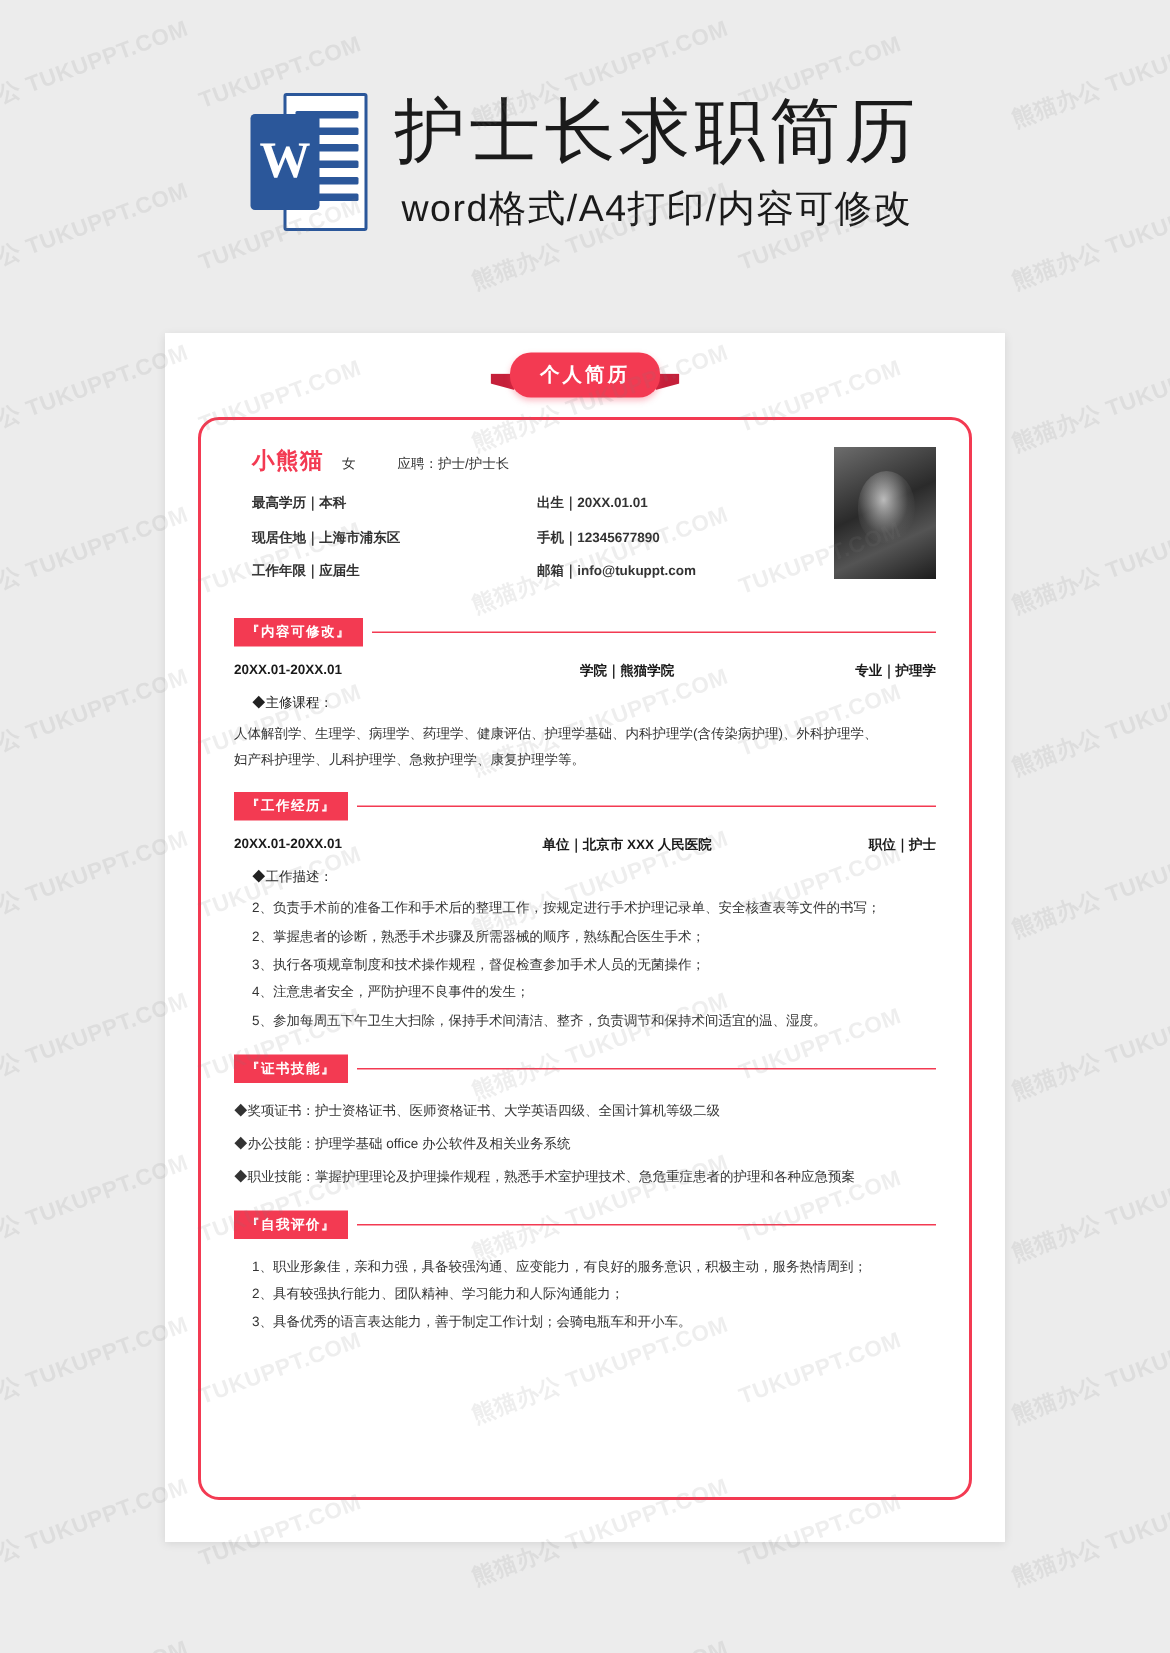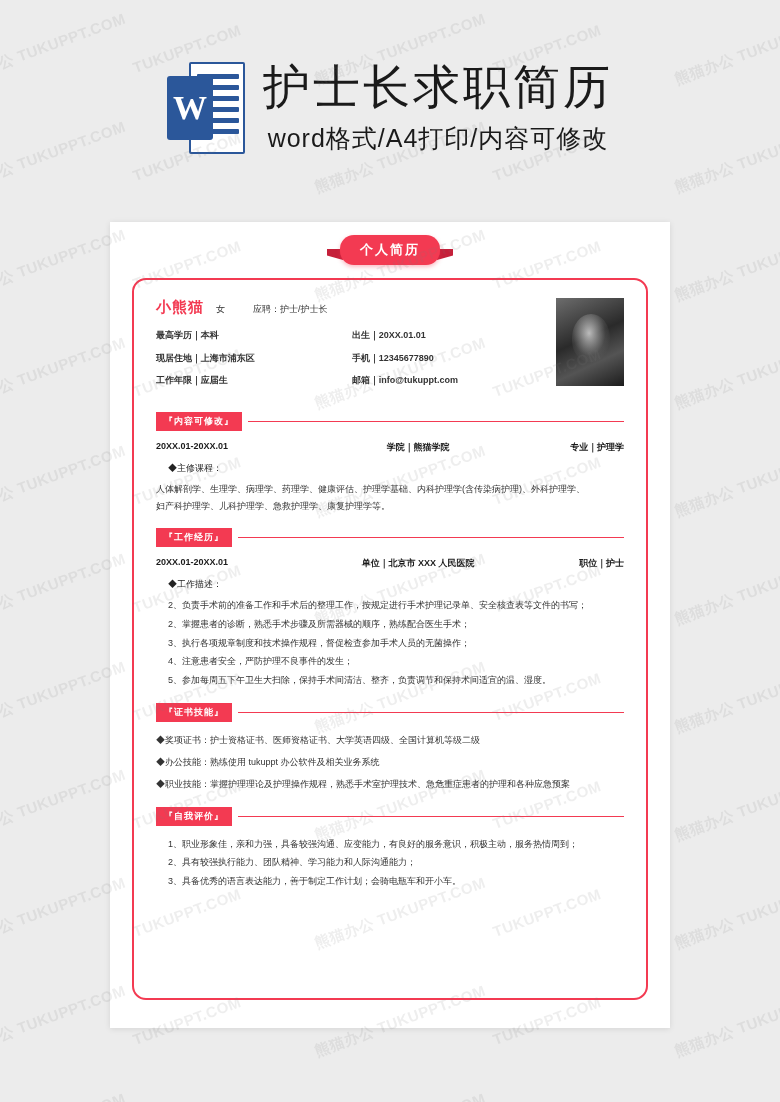--- a/index.html
+++ b/index.html
@@ -150,21 +150,21 @@
     left: 22px;
     top: 56px;
     width: 516px;
     height: 722px;
     border: 2px solid #f33a52;
     border-radius: 14px;
     padding: 18px 22px 0 22px;
   }
 
   
-  .id-row { display: flex; align-items: flex-start; }
+  .id-row { display: flex; align-items: flex-start; margin-left: 12px; }
   .id-left { flex: 1; }
   .name-line { display: flex; align-items: baseline; gap: 12px; margin-bottom: 13px; }
   .name {
     color: #f33a52;
     font-size: 15px;
     font-weight: bold;
     letter-spacing: 1px;
   }
   .gender { font-size: 9px; color: #333; }
   .applying { font-size: 9px; color: #333; margin-left: 16px; }
@@ -334,21 +334,21 @@
     <div class="li indent">2、掌握患者的诊断，熟悉手术步骤及所需器械的顺序，熟练配合医生手术；</div>
     <div class="li indent">3、执行各项规章制度和技术操作规程，督促检查参加手术人员的无菌操作；</div>
     <div class="li indent">4、注意患者安全，严防护理不良事件的发生；</div>
     <div class="li indent">5、参加每周五下午卫生大扫除，保持手术间清洁、整齐，负责调节和保持术间适宜的温、湿度。</div>
 
     <div class="sec-head">
       <div class="sec-tag">『证书技能』</div>
       <div class="sec-rule"></div>
     </div>
     <div class="skill-li">◆奖项证书：护士资格证书、医师资格证书、大学英语四级、全国计算机等级二级</div>
-    <div class="skill-li">◆办公技能：熟练使用 tukuppt 办公软件及相关业务系统</div>
+    <div class="skill-li">◆办公技能：护理学基础 office 办公软件及相关业务系统</div>
     <div class="skill-li">◆职业技能：掌握护理理论及护理操作规程，熟悉手术室护理技术、急危重症患者的护理和各种应急预案</div>
 
     <div class="sec-head">
       <div class="sec-tag">『自我评价』</div>
       <div class="sec-rule"></div>
     </div>
     <div class="li indent">1、职业形象佳，亲和力强，具备较强沟通、应变能力，有良好的服务意识，积极主动，服务热情周到；</div>
     <div class="li indent">2、具有较强执行能力、团队精神、学习能力和人际沟通能力；</div>
     <div class="li indent">3、具备优秀的语言表达能力，善于制定工作计划；会骑电瓶车和开小车。</div>
 

